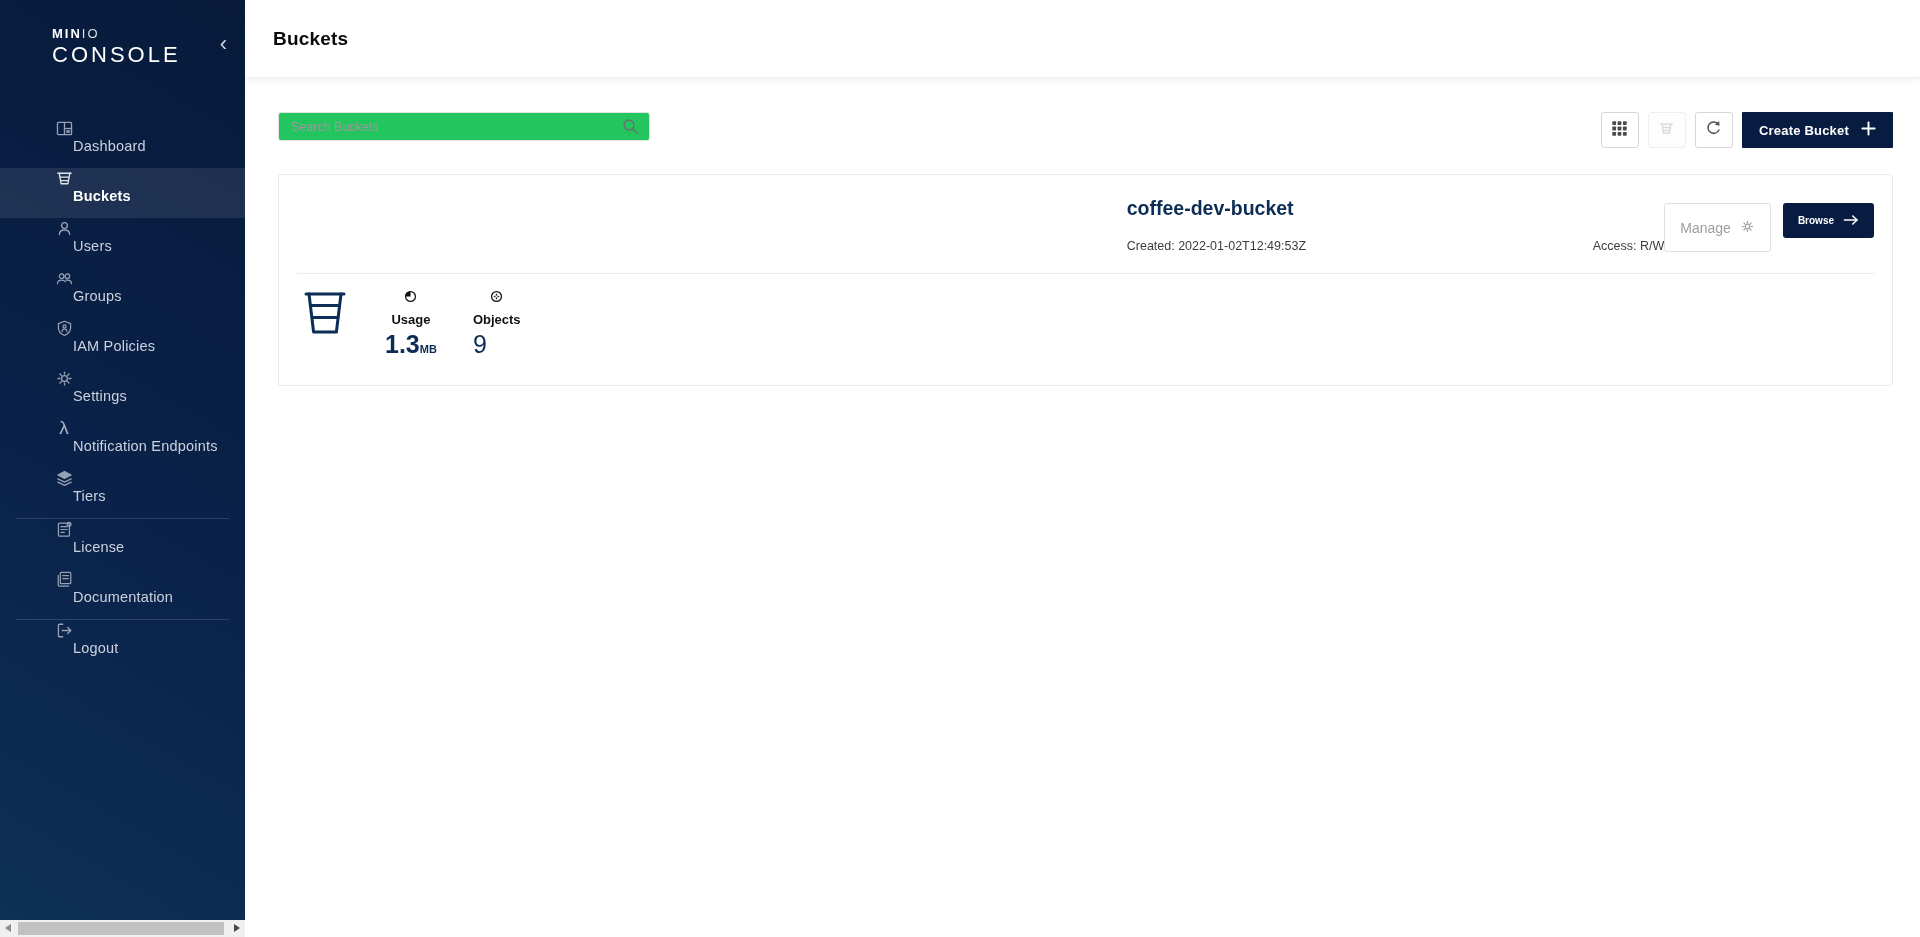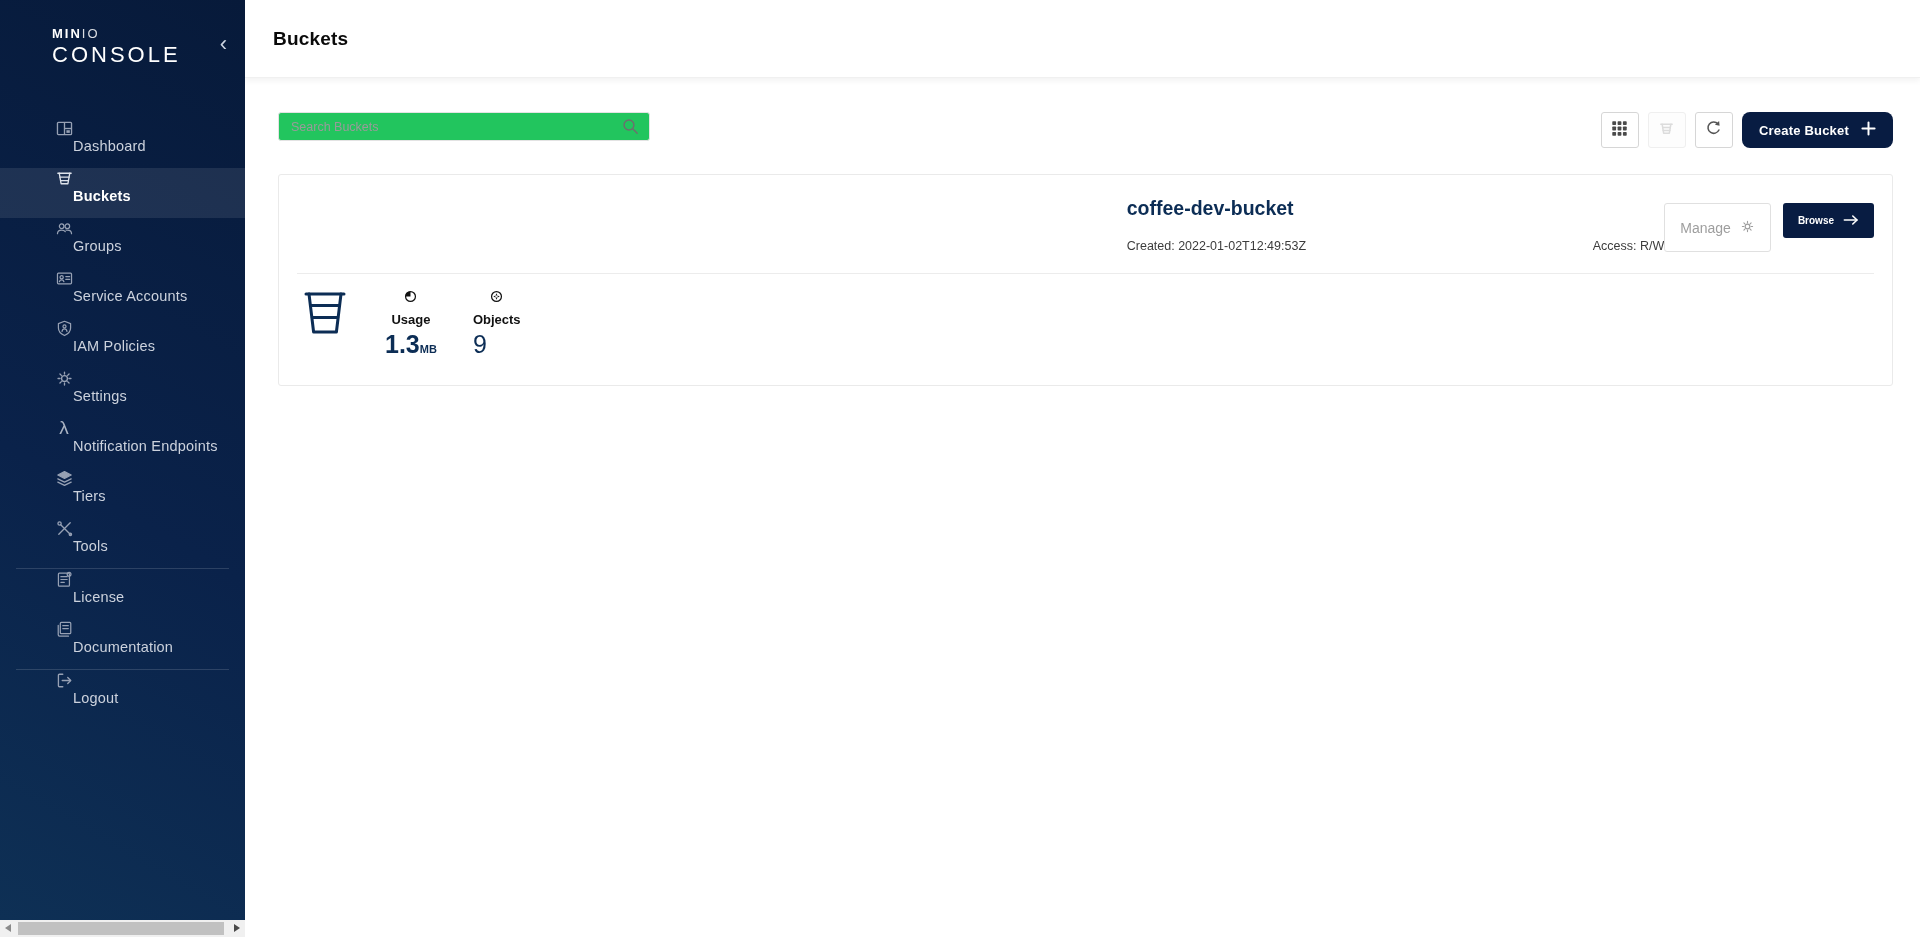--- a/index.html
+++ b/index.html
@@ -52,21 +52,21 @@
   .search-input { width:100%; height:29px; border:1px solid #e3e3e3; border-radius:3px;
                   padding:0 34px 0 12px; font-size:12.5px; color:#333;
                   font-family:"Liberation Sans", sans-serif; outline:none; background:#22c55e; }
   .search-input::placeholder { color:#9a9a9a; }
   .search-icon { position:absolute; right:10px; top:5px; }
 
   .btn-group { display:flex; align-items:center; gap:9px; }
   .icon-btn { width:38px; height:36px; border:1px solid #d6d6d6; border-radius:3px;
               background:#ffffff; display:flex; align-items:center; justify-content:center; cursor:pointer; }
   .icon-btn.disabled { border-color:#efefef; background:#fdfdfd; cursor:default; }
-  .create-btn { height:36px; padding:0 17px; background:#081C42; border:none; border-radius:8px;
+  .create-btn { height:36px; padding:0 17px; background:#081C42; border:none; border-radius:1px;
                 color:#ffffff; font-size:13px; font-weight:700; letter-spacing:.2px;
                 display:flex; align-items:center; gap:12px; cursor:pointer;
                 font-family:"Liberation Sans", sans-serif; }
 
   
   .bucket-card { margin:26px 27px 0 33px; background:#ffffff; border:1px solid #eaeaea;
                  border-radius:3px; padding:22px 18px 26px 18px; }
   .card-top { display:flex; justify-content:flex-end; align-items:flex-start; }
   .bucket-name { font-size:19.5px; font-weight:700; color:#0c2d55; cursor:pointer; }
   .bucket-meta { display:flex; margin-top:19px; font-size:12.5px; color:#3c3c3c; }
@@ -118,45 +118,42 @@
         <svg width="19" height="19" viewBox="0 0 20 20" fill="none" stroke="currentColor" stroke-width="1.4" stroke-linecap="round" stroke-linejoin="round">
             <path d="M3 4.5h14"></path>
             <path d="M4.5 4.5l1.9 11h7.2l1.9-11"></path>
             <path d="M5.3 8.6h9.4"></path>
             <path d="M5.9 12.2h8.2"></path>
           </svg>
       </span>
       <span class="nav-label">Buckets</span>
     </div>
 
+    <div class="nav-item">
+      <span class="nav-icon">
+        <svg width="19" height="19" viewBox="0 0 20 20" fill="none" stroke="currentColor" stroke-width="1.4" stroke-linecap="round">
+            <circle cx="10" cy="6.8" r="3"></circle>
+            <path d="M4.6 16.4c0-3 2.4-4.8 5.4-4.8s5.4 1.8 5.4 4.8"></path>
+          </svg>
+      </span>
+      <span class="nav-label">Users</span>
+    </div>
 
     <div class="nav-item">
       <span class="nav-icon">
         <svg width="19" height="19" viewBox="0 0 20 20" fill="none" stroke="currentColor" stroke-width="1.3" stroke-linecap="round">
             <circle cx="7" cy="7.6" r="2.4"></circle>
             <circle cx="13" cy="7.6" r="2.4"></circle>
             <path d="M2.6 15.4c0-2.4 2-3.8 4.4-3.8 1.6 0 3 .6 3.8 1.7"></path>
             <path d="M11.6 11.7c.4-.1.9-.1 1.4-.1 2.4 0 4.4 1.4 4.4 3.8"></path>
           </svg>
       </span>
       <span class="nav-label">Groups</span>
     </div>
 
-    <div class="nav-item">
-      <span class="nav-icon">
-        <svg width="19" height="19" viewBox="0 0 20 20" fill="none" stroke="currentColor" stroke-width="1.3" stroke-linecap="round" stroke-linejoin="round">
-            <rect x="2.6" y="4.4" width="14.8" height="11.2" rx="1"></rect>
-            <circle cx="7" cy="8.7" r="1.7"></circle>
-            <path d="M4.6 13.4c.4-1.4 1.4-2 2.4-2s2 .6 2.4 2"></path>
-            <line x1="11.4" y1="8" x2="15.4" y2="8"></line>
-            <line x1="11.4" y1="11" x2="15.4" y2="11"></line>
-          </svg>
-      </span>
-      <span class="nav-label">Service Accounts</span>
-    </div>
 
     <div class="nav-item">
       <span class="nav-icon">
         <svg width="19" height="19" viewBox="0 0 20 20" fill="none" stroke="currentColor" stroke-width="1.3" stroke-linecap="round" stroke-linejoin="round">
             <path d="M10 2.4l6.4 2.4v4.6c0 4-2.9 6.4-6.4 8-3.5-1.6-6.4-4-6.4-8V4.8z"></path>
             <circle cx="10" cy="7.8" r="1.6"></circle>
             <path d="M7.4 13c.3-1.8 1.4-2.5 2.6-2.5s2.3.7 2.6 2.5"></path>
           </svg>
       </span>
       <span class="nav-label">IAM Policies</span>
@@ -183,30 +180,20 @@
       <span class="nav-icon">
         <svg width="19" height="19" viewBox="0 0 20 20" fill="none" stroke="currentColor" stroke-width="1.4" stroke-linecap="round" stroke-linejoin="round">
             <path d="M10 2.8L17 6.3 10 9.8 3 6.3z" fill="currentColor"></path>
             <path d="M3 10.4l7 3.5 7-3.5"></path>
             <path d="M3 13.8l7 3.5 7-3.5"></path>
           </svg>
       </span>
       <span class="nav-label">Tiers</span>
     </div>
 
-    <div class="nav-item">
-      <span class="nav-icon">
-        <svg width="19" height="19" viewBox="0 0 20 20" fill="none" stroke="currentColor" stroke-width="1.4" stroke-linecap="round">
-            <path d="M6 6l10 10M16 4L4 16"></path>
-            <circle cx="4.8" cy="4.8" r="1.7"></circle>
-            <circle cx="16.2" cy="16.2" r="1.2"></circle>
-          </svg>
-      </span>
-      <span class="nav-label">Tools</span>
-    </div>
 
     <div class="nav-divider"></div>
 
     <div class="nav-item">
       <span class="nav-icon">
         <svg width="19" height="19" viewBox="0 0 20 20" fill="none" stroke="currentColor" stroke-width="1.3" stroke-linecap="round" stroke-linejoin="round">
             <rect x="3.6" y="3.4" width="11.6" height="13.6" rx="1"></rect>
             <line x1="6.2" y1="7" x2="12.8" y2="7"></line>
             <line x1="6.2" y1="10" x2="12.8" y2="10"></line>
             <line x1="6.2" y1="13" x2="9.8" y2="13"></line>

